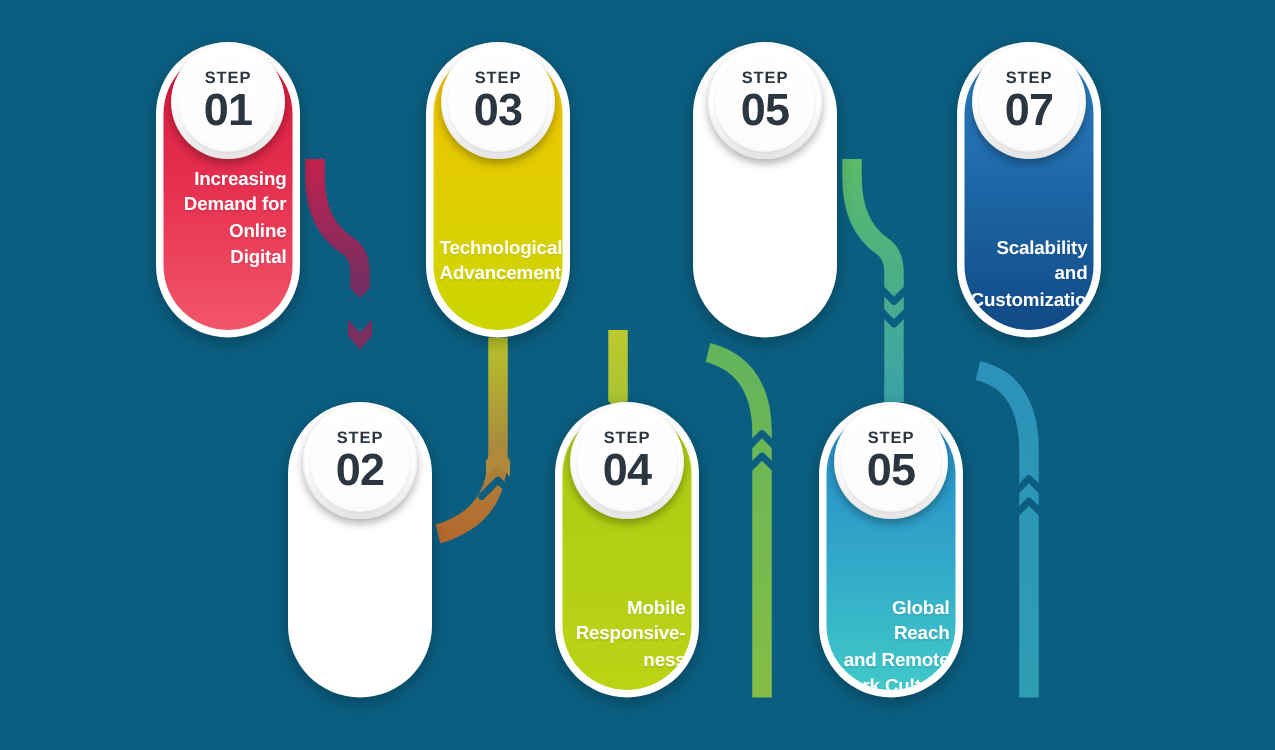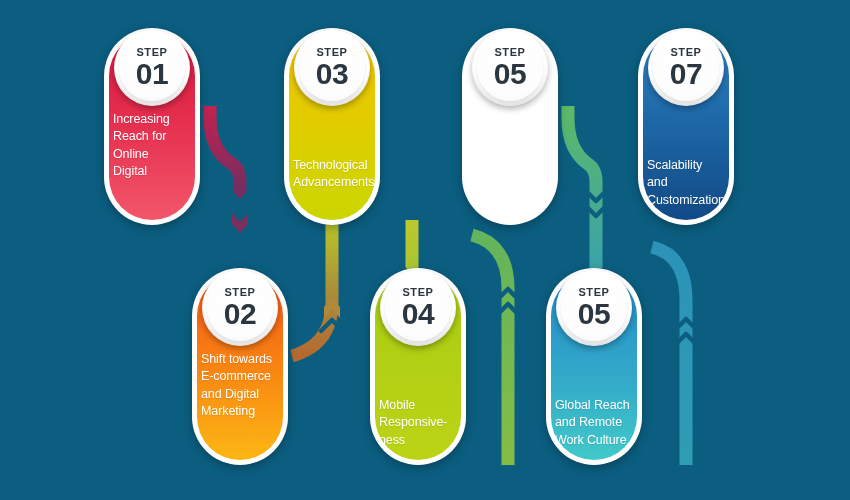--- a/index.html
+++ b/index.html
@@ -77,24 +77,24 @@
     font-weight: bold;
     color: #2b3640;
     line-height: 1;
     letter-spacing: -0.5px;
     font-family: "Liberation Sans", sans-serif;
   }
   .card-label {
     position: absolute;
     left: 4px; right: 4px;
     top: 86px;
-    text-align: left;
+    text-align: right;
     color: #ffffff;
     font-size: 12.5px;
-    font-weight: normal;
+    font-weight: bold;
     line-height: 1.38;
     font-family: "Liberation Sans", sans-serif;
     letter-spacing: -0.1px;
     text-shadow: 0 1px 1px rgba(0,0,0,0.10);
   }
   .card-label-tall { top: 78px; }
   .card-label-mid  { top: 100px; margin-top: 24px; }
 </style>
 </head>
 <body>
@@ -168,43 +168,35 @@
       <path d="M 675 330 L 686 319 L 697 330" fill="none" stroke="#0b5e80" stroke-width="4.5" stroke-linecap="round" stroke-linejoin="round"></path>
       <path d="M 675 345 L 686 334 L 697 345" fill="none" stroke="#0b5e80" stroke-width="4.5" stroke-linecap="round" stroke-linejoin="round"></path>
       <path d="M 686 222 L 686 258" fill="none" stroke="url(#g67)" stroke-width="13"></path>
     </g>
   </svg>
 
   <div class="card card-top" style="left:104px;">
     <div class="card-inner" style="background:linear-gradient(180deg,#d6163c 0%,#e63150 50%,#f2566a 100%);">
       <div class="card-label card-label-tall">
         <div>Increasing</div>
-        <div>Reach for</div>
+        <div>Demand for</div>
         <div>Online</div>
         <div>Digital</div>
       </div>
     </div>
     <div class="badge-wrap">
       <div class="badge-ring"></div>
       <div class="badge-face">
         <div class="badge-step">STEP</div>
         <div class="badge-num">01</div>
       </div>
     </div>
   </div>
 
   <div class="card card-bottom" style="left:192px;">
-    <div class="card-inner" style="background:linear-gradient(180deg,#f4501e 0%,#f87f12 45%,#fcb713 100%);">
-      <div class="card-label card-label-tall">
-        <div>Shift towards</div>
-        <div>E-commerce</div>
-        <div>and Digital</div>
-        <div>Marketing</div>
-      </div>
-    </div>
     <div class="badge-wrap">
       <div class="badge-ring"></div>
       <div class="badge-face">
         <div class="badge-step">STEP</div>
         <div class="badge-num">02</div>
       </div>
     </div>
   </div>
 
   <div class="card card-top" style="left:284px;">

